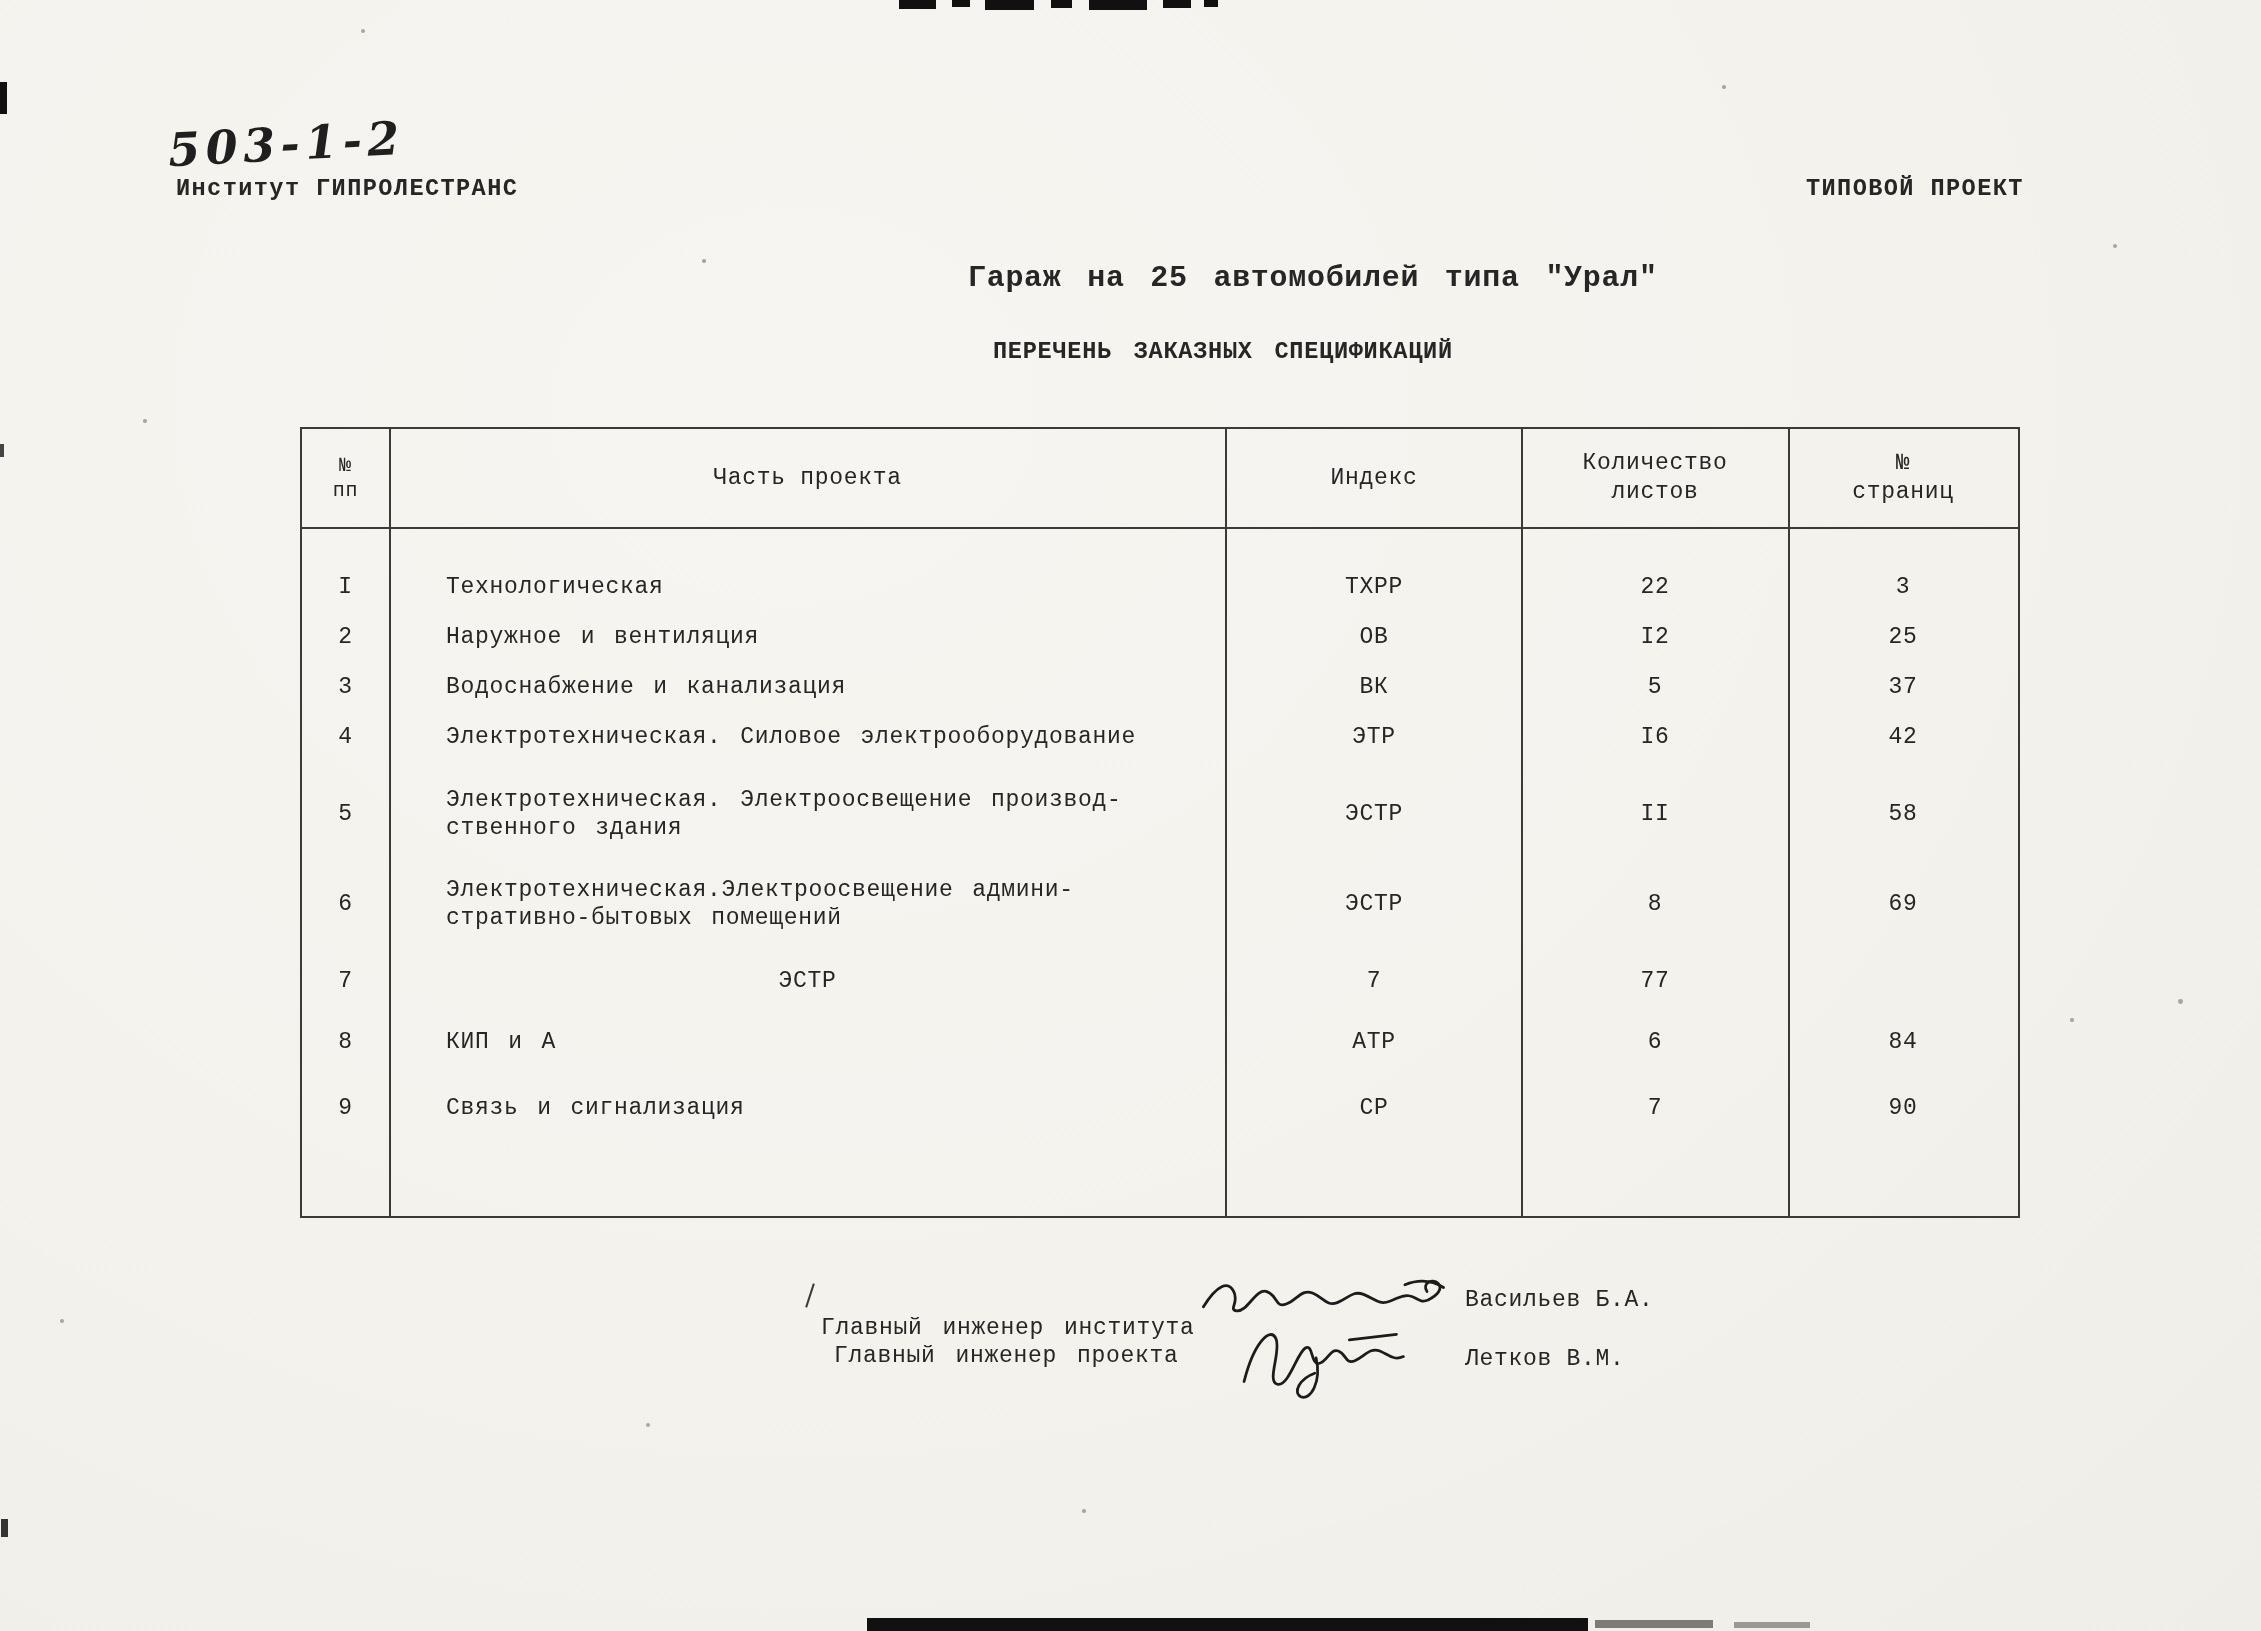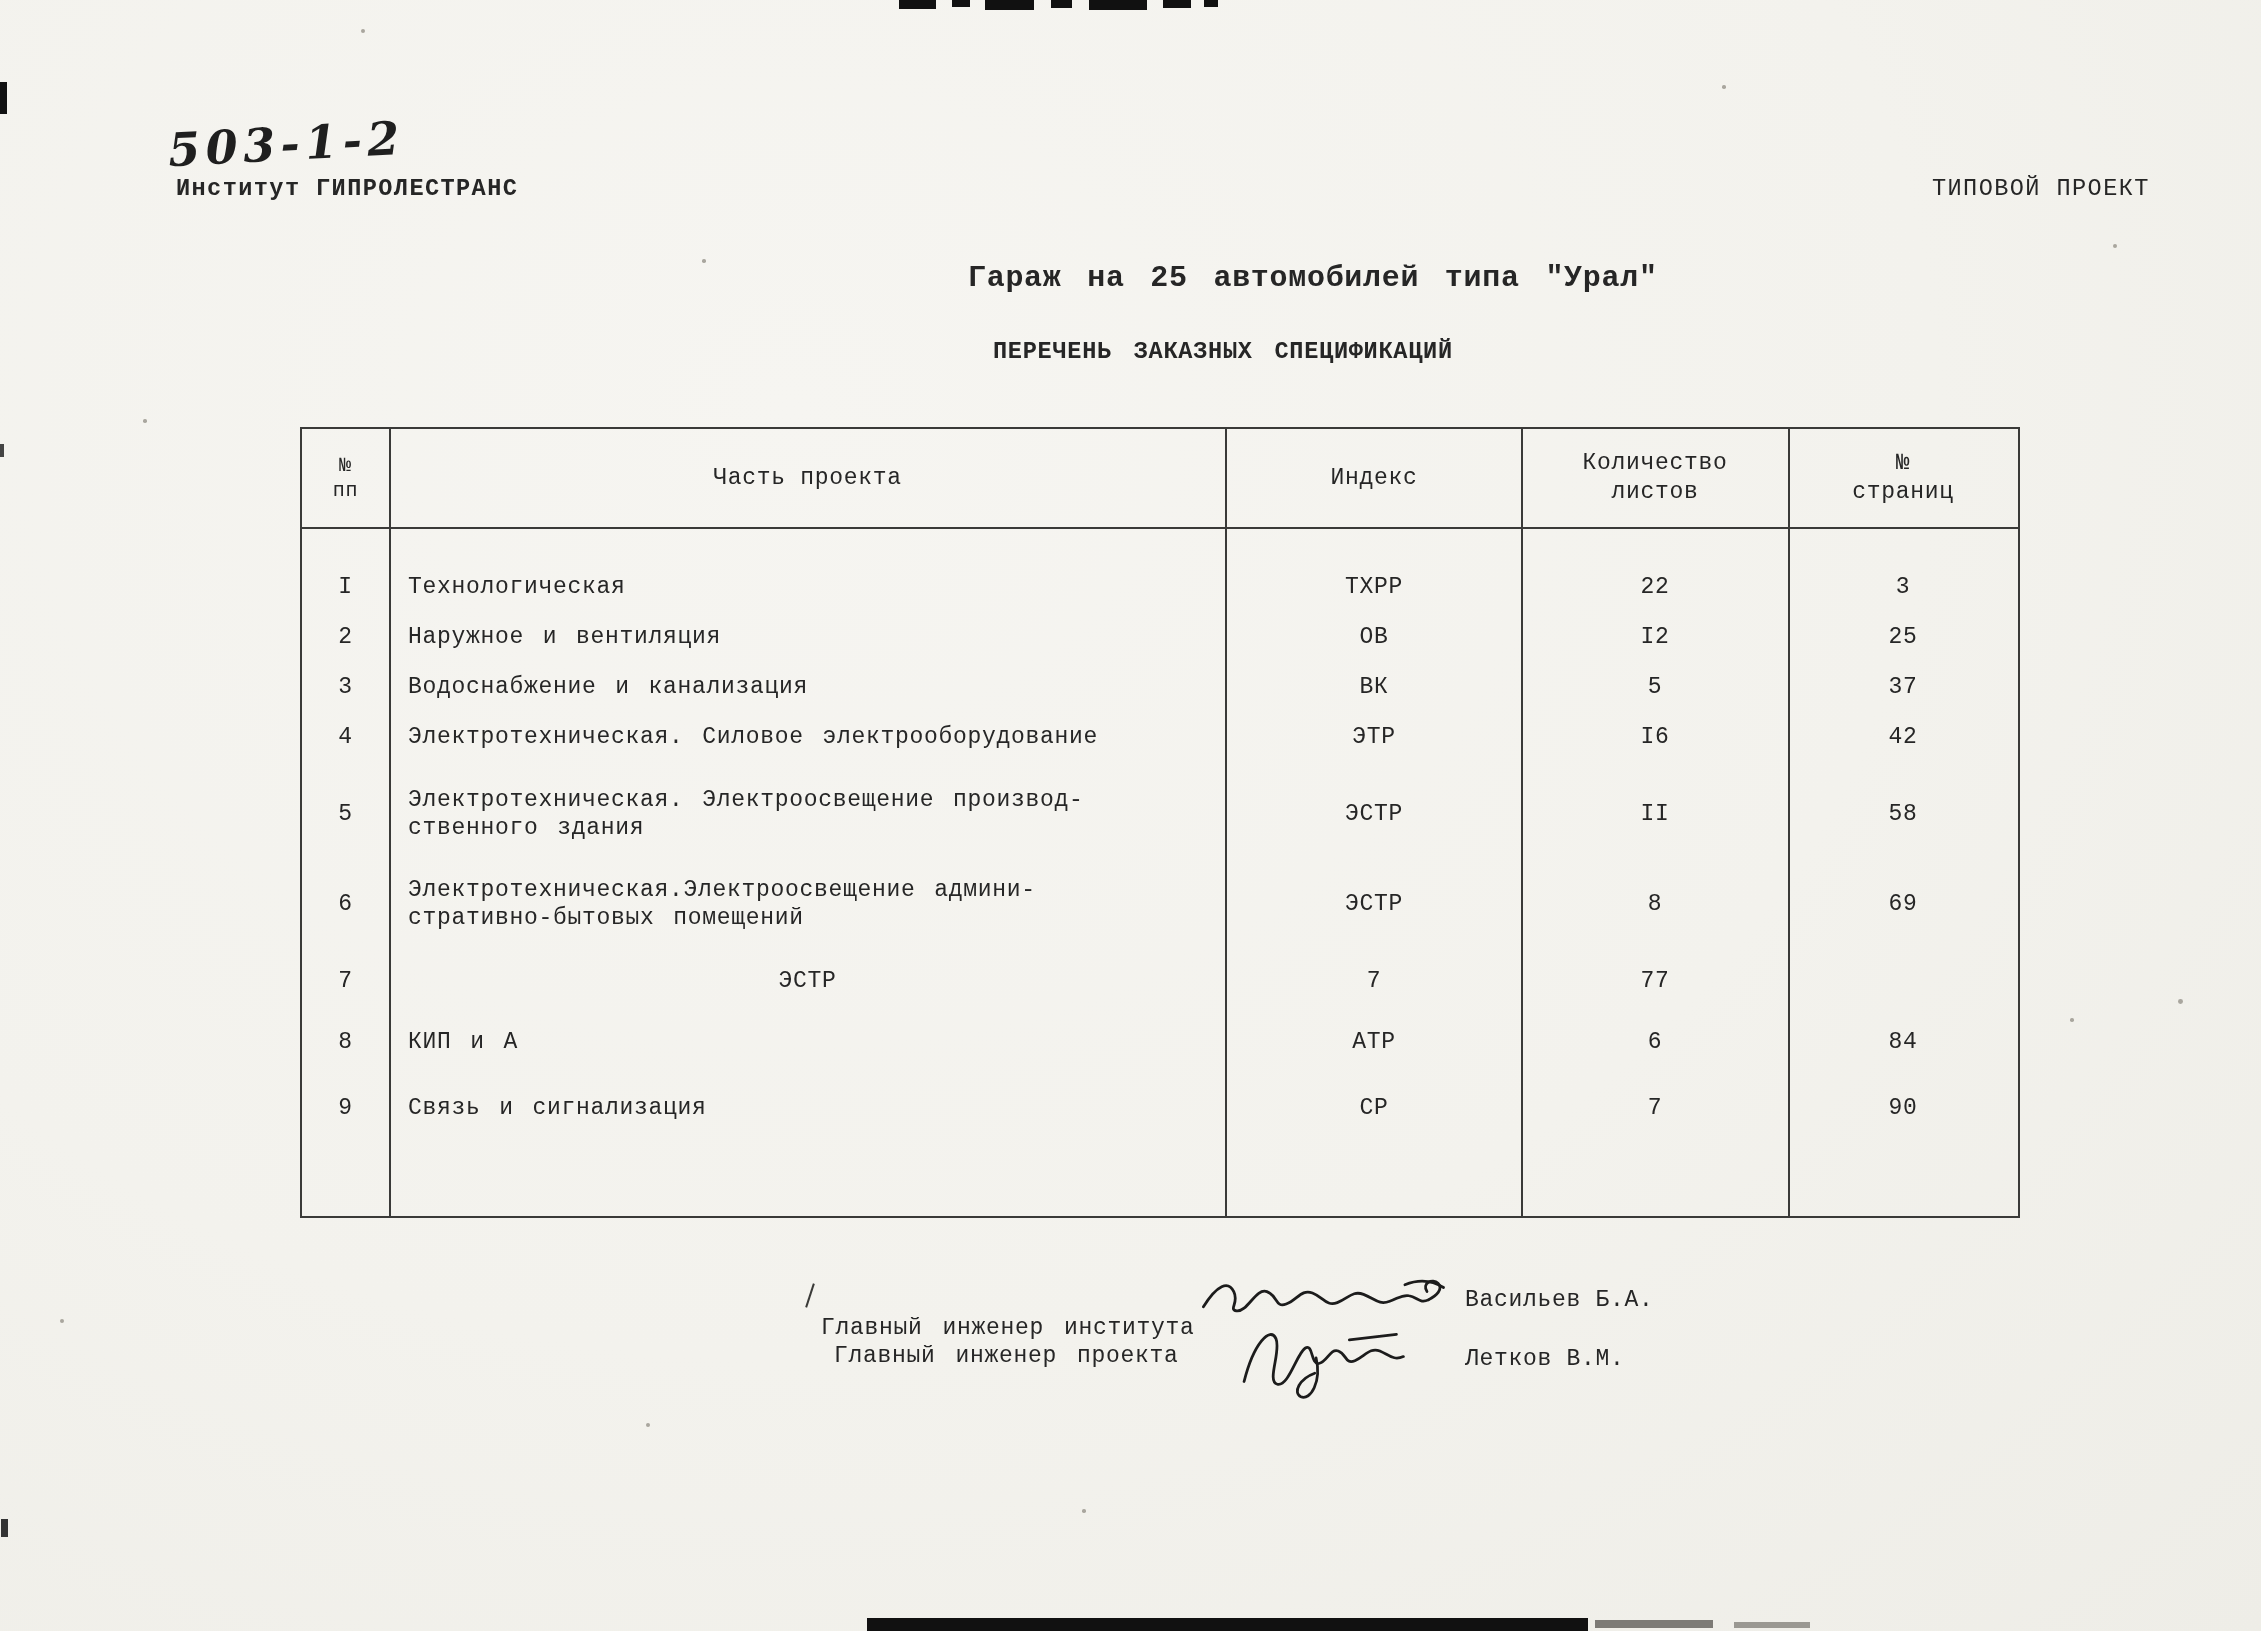--- a/index.html
+++ b/index.html
@@ -17,22 +17,22 @@
     position:absolute;left:168px;top:117px;
     font-family:"DejaVu Serif",serif;font-style:italic;font-weight:700;
     font-size:46px;letter-spacing:5.5px;color:#1f1f1f;
     transform:rotate(-3deg);
   }
   .institute{
     position:absolute;left:176px;top:175px;
     font-size:23.6px;font-weight:700;letter-spacing:1.4px;text-align:center;
   }
   .project-type{
-    position:absolute;left:1932px;top:175px;
-    font-size:23.6px;font-weight:400;letter-spacing:1.4px;text-align:center;
+    position:absolute;left:1806px;top:175px;
+    font-size:23.6px;font-weight:700;letter-spacing:1.4px;text-align:center;
   }
   .doc-title{
     position:absolute;left:968px;top:261px;
     font-size:30px;font-weight:700;letter-spacing:0.7px;word-spacing:7px;
   }
   .doc-subtitle{
     position:absolute;left:993px;top:338px;
     font-size:23.6px;font-weight:700;letter-spacing:0.7px;word-spacing:7px;
   }
 
@@ -52,21 +52,21 @@
   .thead .hc-num{font-size:20px;}
   .tbody{padding-top:33px;}
   .trow{
     display:grid;grid-template-columns:87px 837px 296px 266px 1fr;
     align-items:center;min-height:50px;
     font-size:23px;letter-spacing:0.7px;
   }
   .trow.tall{min-height:67px;}
   .m16{margin-top:11px}.m24{margin-top:16.6px}.m26{margin-top:18px}.m34{margin-top:23.6px}
   .c-num,.c-index,.c-sheets,.c-pages{text-align:center;}
-  .c-part{text-align:left;padding-left:19px;white-space:pre-line;line-height:28px;word-spacing:4.2px;}
+  .c-part{text-align:left;padding-left:57px;white-space:pre-line;line-height:28px;word-spacing:4.2px;}
 
   
   .sig-role{position:absolute;font-size:23px;letter-spacing:0.7px;word-spacing:5.5px;}
   .sig-name{position:absolute;font-size:23px;letter-spacing:0.7px;}
   .role1{left:821px;top:1287px;margin-top:28px;}
   .name1{left:1465px;top:1287px;}
   .role2{left:834px;top:1343px;}
   .name2{left:1465px;top:1346px;}
   .sig-svg{position:absolute;}
   .sig1{left:1197px;top:1264px;}

